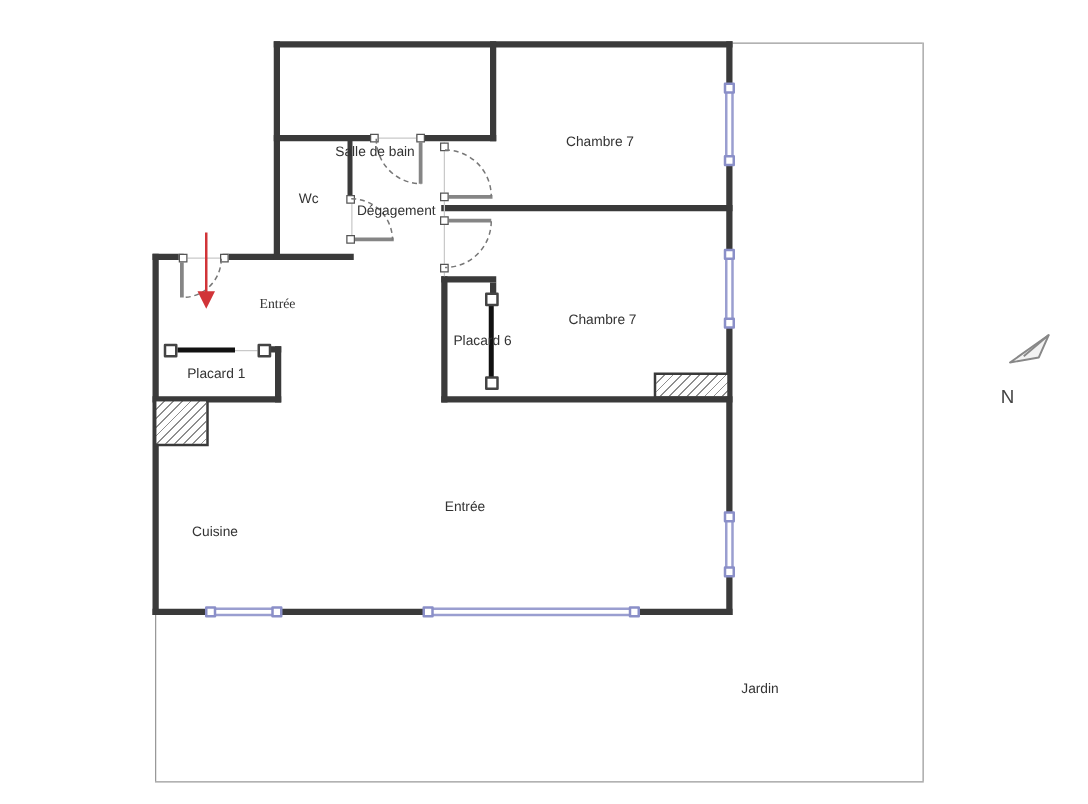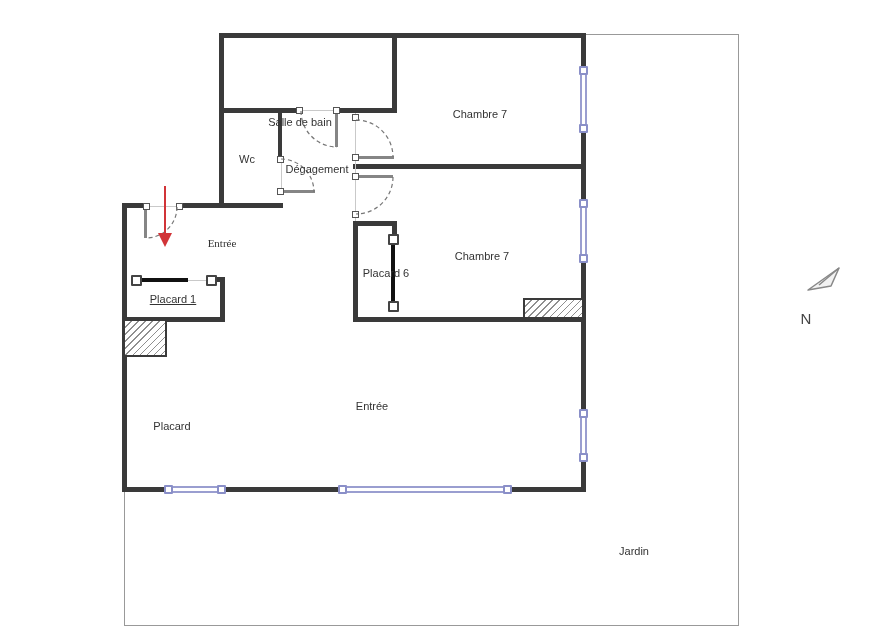--- a/index.html
+++ b/index.html
@@ -131,20 +131,20 @@
       <line x1="839" y1="268" x2="819" y2="285"></line>
     </g>
   </svg>
 
   <div class="room-label" style="left:300px;top:74px;margin-top:48px;">Salle de bain</div>
   <div class="room-label" style="left:247px;top:159px;">Wc</div>
   <div class="room-label" style="left:317px;top:169px;">Dégagement</div>
   <div class="room-label" style="left:480px;top:114px;">Chambre 7</div>
   <div class="room-label" style="left:222px;top:243px;font-family:Liberation Serif, serif;">Entrée</div>
   <div class="room-label" style="left:482px;top:256px;">Chambre 7</div>
-  <div class="room-label" style="left:173px;top:299px;text-decoration:underline;">Placard 1</div>
+  <div class="room-label" style="left:173px;top:299px;">Placard 1</div>
   <div class="room-label" style="left:386px;top:273px;">Placard 6</div>
-  <div class="room-label" style="left:172px;top:426px;">Placard</div>
+  <div class="room-label" style="left:172px;top:426px;">Cuisine</div>
   <div class="room-label" style="left:372px;top:406px;">Entrée</div>
-  <div class="room-label" style="left:634px;top:551px;">Jardin</div>
+  <div class="room-label" style="left:608px;top:551px;">Jardin</div>
   <div class="north-label" style="left:806px;top:318px;">N</div>
 
 </div>
 
 </body></html>

